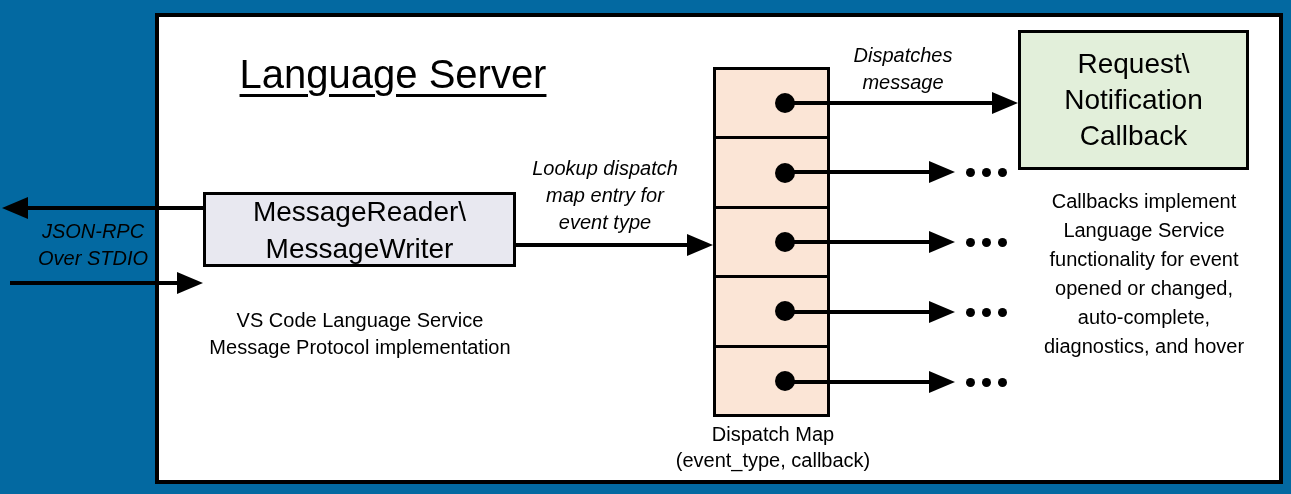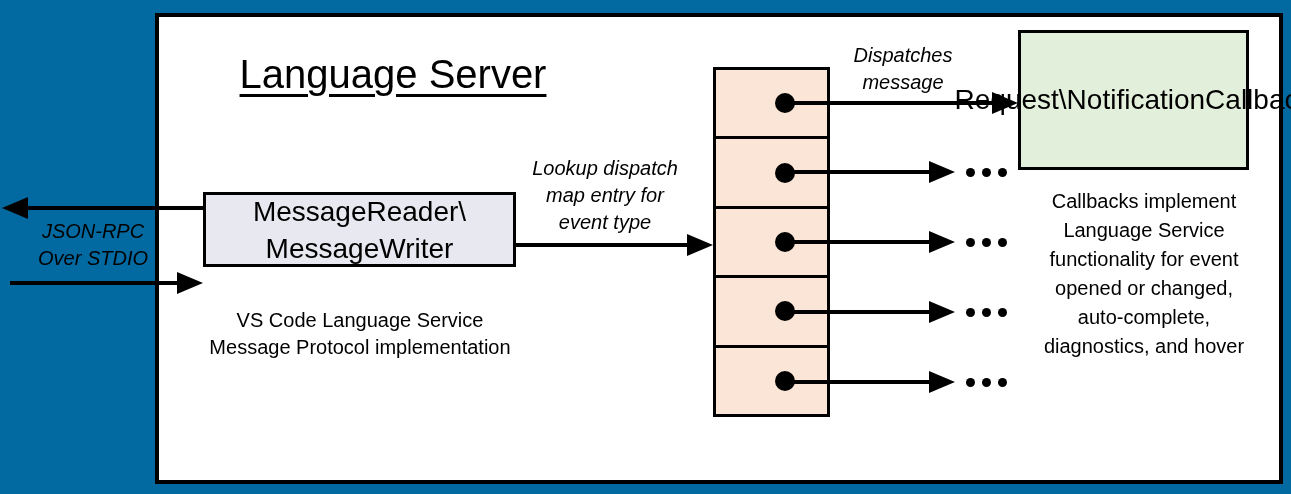--- a/index.html
+++ b/index.html
@@ -47,21 +47,21 @@
     position:absolute; left:203px; top:192px; width:313px; height:75px;
     background:var(--color-message-box-fill,#e8e8f0);
     border:3px solid var(--color-line,#000);
     display:flex; flex-direction:column; justify-content:center; align-items:center;
     font-size:28px; line-height:37px; text-align:center;
   }
   .cb-box {
     position:absolute; left:1018px; top:30px; width:231px; height:140px;
     background:var(--color-callback-box-fill,#e2efda);
     border:3px solid var(--color-line,#000);
-    display:flex; flex-direction:row; justify-content:center; align-items:center;
+    display:flex; flex-direction:column; justify-content:center; align-items:center;
     font-size:28px; line-height:36px; text-align:center;
   }
   .dmap {
     position:absolute; left:713px; top:67px; width:117px; height:350px;
     border:3px solid var(--color-line,#000);
     display:flex; flex-direction:column;
   }
   .dm-cell {
     flex:1; position:relative;
     background:var(--color-map-cell-fill,#fbe5d6);
@@ -190,20 +190,24 @@
   <div>
     <div class="line" style="left:785px; top:380px; width:146px;"></div>
     <div class="head-r" style="left:929px; top:371px;"></div>
     <div class="ellipsis" style="left:966px; top:378px;">
         <i></i>
         <i></i>
         <i></i>
       </div>
   </div>
 
+  <div class="caption" style="left:653px; top:421px; width:240px; line-height:26px;">
+    <div>Dispatch Map</div>
+    <div>(event_type, callback)</div>
+  </div>
 
   <div class="cb-box">
     <div>Request\</div>
     <div>Notification</div>
     <div>Callback</div>
   </div>
 
   <div class="note">
     <div>Callbacks implement</div>
     <div>Language Service</div>

